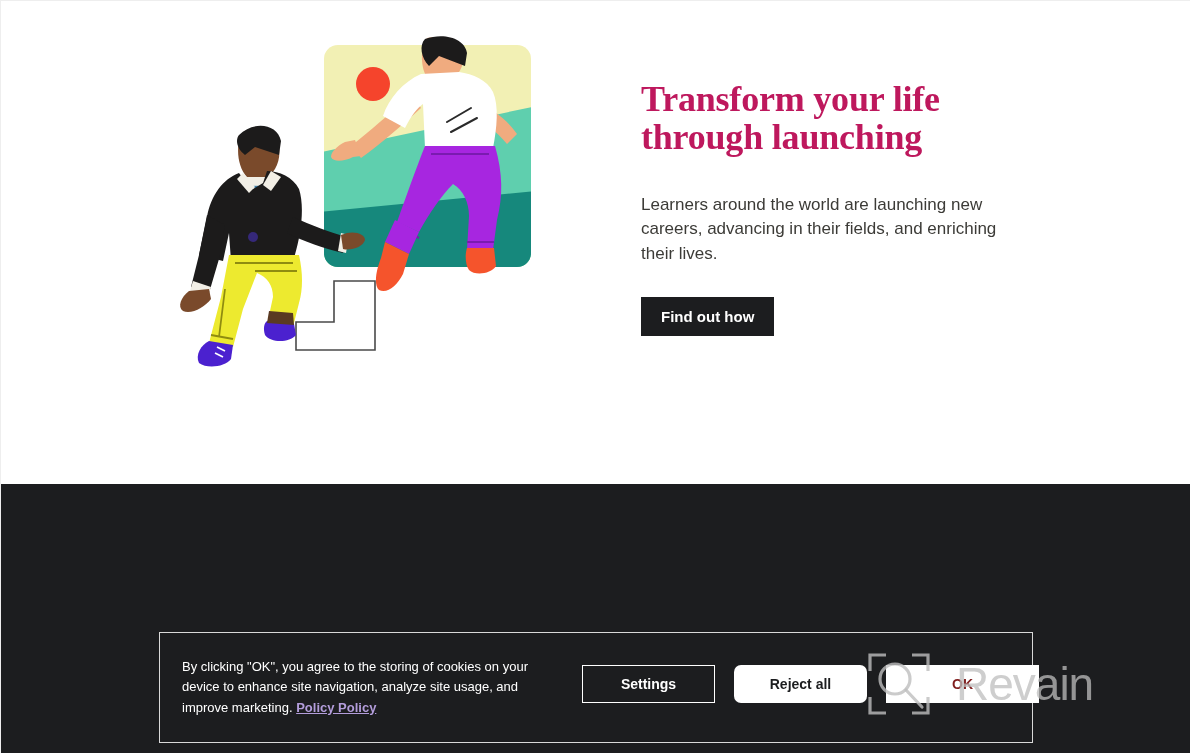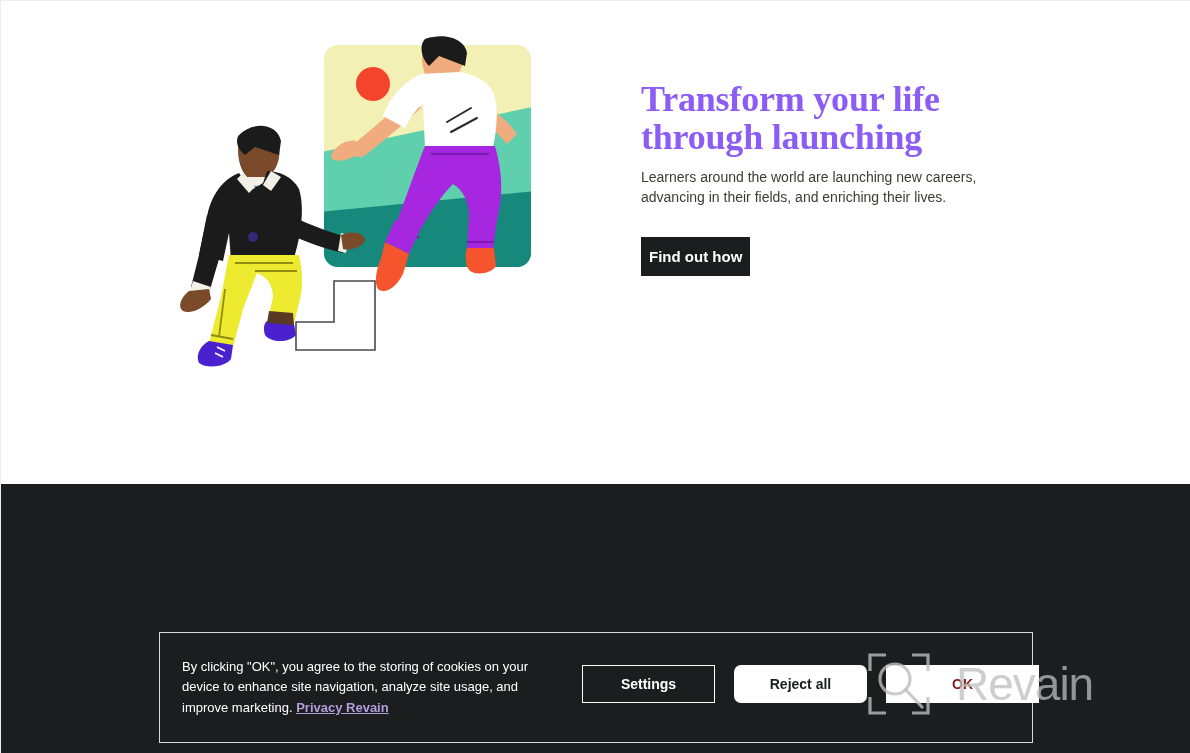--- a/index.html
+++ b/index.html
@@ -40,31 +40,31 @@
 
   
   .fig-l { position: absolute; left: 0px; top: 85px; width: 185px; height: 245px; }
   .fig-r { position: absolute; left: 140px; top: 0px; width: 220px; height: 300px; }
   .fig-l svg, .fig-r svg { display:block; overflow: visible; }
 
   .hero-copy { position: absolute; left: 640px; top: 80px; width: 400px; }
   .hero-title {
     font-family: "Liberation Serif", serif;
     font-weight: bold; font-size: 36px; line-height: 1.05;
-    color: #8b5cf6; letter-spacing: -0.2px;
+    color: #be185d; letter-spacing: -0.2px;
   }
   .hero-sub {
-    margin-top: 10px;
-    font-size: 14px; line-height: 1.45; color: #3c3b37; width: 382px;
+    margin-top: 36px;
+    font-size: 17px; line-height: 1.45; color: #3c3b37; width: 382px;
   }
   .cta {
     margin-top: 30px;
     display: inline-block;
     background: #1c1d1f; color: #ffffff;
-    border: none; padding: 12px 8px;
+    border: none; padding: 12px 20px;
     font-family: "Liberation Sans", sans-serif;
     font-weight: bold; font-size: 15px; line-height: 1;
     cursor: pointer;
   }
 
   
   .footer {
     position: absolute; left: 0; top: 483px; width: 1190px; height: 270px;
     background: #1c1d1f; color: #ffffff;
   }
@@ -245,21 +245,21 @@
 
     
 
     
 
     
   </footer>
 
   <div class="cookie">
     <p class="cookie-text">
-      <span>By clicking "OK", you agree to the storing of cookies on your device to enhance site navigation, analyze site usage, and improve marketing. </span><a>Privacy Revain</a>
+      <span>By clicking "OK", you agree to the storing of cookies on your device to enhance site navigation, analyze site usage, and improve marketing. </span><a>Policy Policy</a>
     </p>
     <div class="cookie-actions">
       <button class="ck-btn ck-settings">Settings</button>
       <button class="ck-btn ck-reject">Reject all</button>
       <button class="ck-btn ck-ok">OK</button>
     </div>
   </div>
 
   <div class="watermark">
     <span class="wm-logo">

